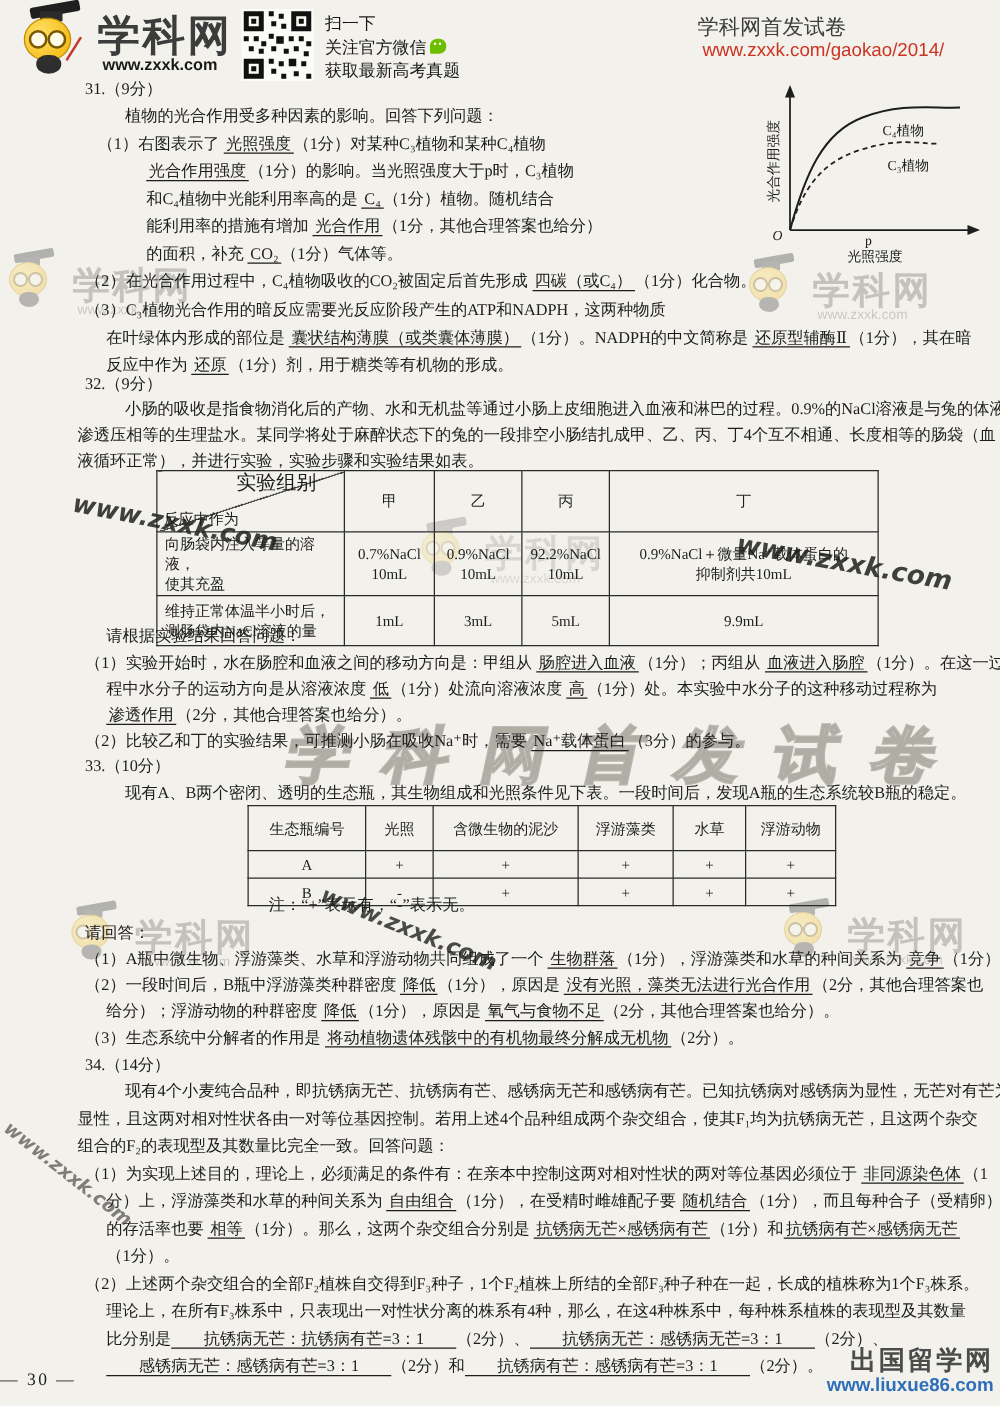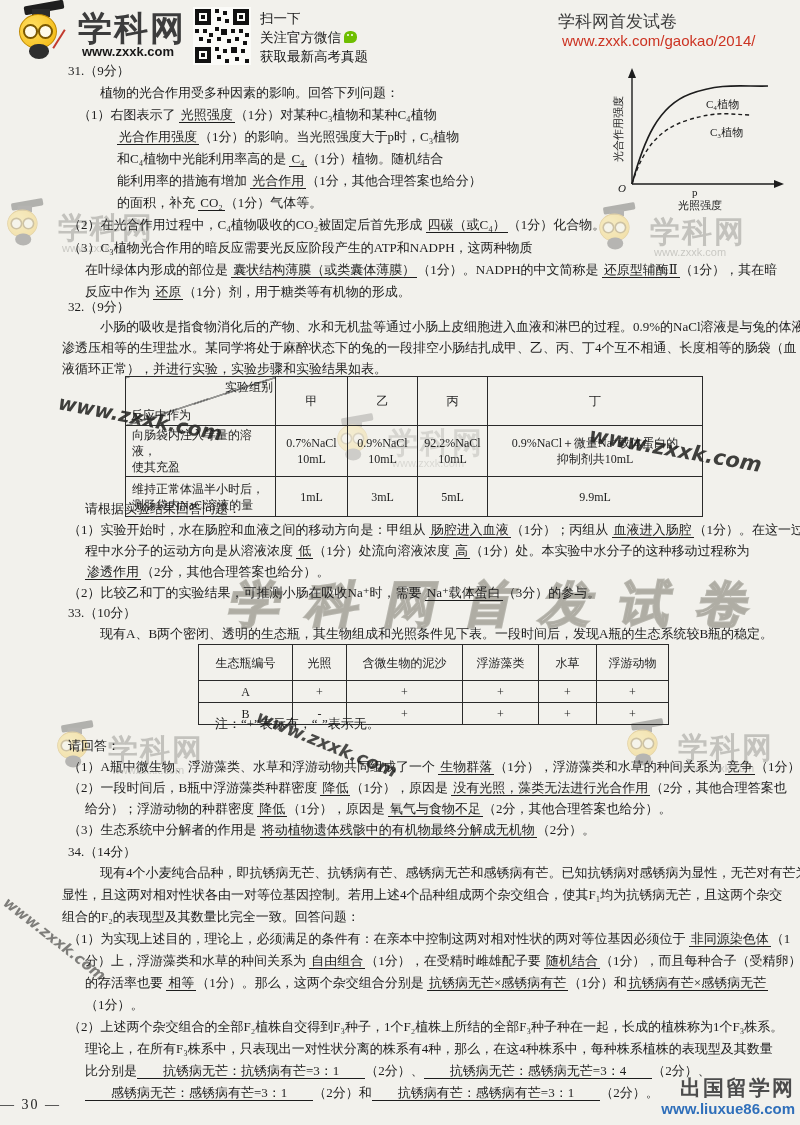--- a/index.html
+++ b/index.html
@@ -35,21 +35,21 @@
   .m-glass{position:absolute;width:11px;height:11px;border:2px solid #7a5800;background:#fffbe8;border-radius:50%;top:22px}
   .m-g1{left:13px}.m-g2{left:28px}
   .m-body{position:absolute;left:19px;top:42px;width:20px;height:15px;background:#2e2e2e;border-radius:45% 45% 50% 50%}
   .m-stick{position:absolute;left:48px;top:26px;width:2px;height:22px;background:#c23a2e;transform:rotate(32deg)}
 
   
   table{position:absolute;border-collapse:collapse;table-layout:fixed;background:transparent;font-size:12px;color:#1d1d1d}
   td{border:1px solid #2a2a2a;text-align:center;vertical-align:middle;padding:1px 2px;white-space:pre-line;line-height:16px}
   td.lbl{text-align:left;padding-left:6px}
   .diag{position:relative;background:linear-gradient(to bottom right,transparent 49.4%,#3a3a3a 49.4%,#3a3a3a 50.6%,transparent 50.6%);padding:0}
-  .diag .dt{position:absolute;right:2px;top:2px;font-size:12px}
+  .diag .dt{position:absolute;right:22px;top:2px;font-size:16px}
   .diag .db{position:absolute;left:5px;bottom:2px;font-size:12px}
 
   
   .graph{position:absolute;left:606px;top:62px;width:192px;height:150px}
   .graph text{font-size:11px;fill:#1d1d1d;font-family:"Liberation Serif",serif}
 
   
   .wm-script{position:absolute;font-family:"DejaVu Sans",sans-serif;font-style:italic;font-weight:bold;color:#20201e;white-space:nowrap}
   .wm-hollow{position:absolute;left:230px;top:570px;font-size:52px;font-weight:bold;letter-spacing:26px;
     font-family:"Liberation Sans",sans-serif;white-space:nowrap;
@@ -341,18 +341,18 @@
 <div class="line x68" style="top:843px"><span>34.（14分）</span></div>
 <div class="line x100" style="top:864px"><span>现有4个小麦纯合品种，即抗锈病无芒、抗锈病有芒、感锈病无芒和感锈病有芒。已知抗锈病对感锈病为显性，无芒对有芒为</span></div>
 <div class="line x62" style="top:886px"><span>显性，且这两对相对性状各由一对等位基因控制。若用上述4个品种组成两个杂交组合，使其F₁均为抗锈病无芒，且这两个杂交</span></div>
 <div class="line x62" style="top:908px"><span>组合的F₂的表现型及其数量比完全一致。回答问题：</span></div>
 <div class="line x68" style="top:930px"><span>（1）为实现上述目的，理论上，必须满足的条件有：在亲本中控制这两对相对性状的两对等位基因必须位于 </span><span class="u">非同源染色体</span><span>（1</span></div>
 <div class="line x85" style="top:952px"><span>分）上，浮游藻类和水草的种间关系为 </span><span class="u">自由组合</span><span>（1分），在受精时雌雄配子要 </span><span class="u">随机结合</span><span>（1分），而且每种合子（受精卵）</span></div>
 <div class="line x85" style="top:974px"><span>的存活率也要 </span><span class="u">相等</span><span>（1分）。那么，这两个杂交组合分别是 </span><span class="u">抗锈病无芒×感锈病有芒</span><span>（1分）和</span><span class="u">抗锈病有芒×感锈病无芒</span></div>
 <div class="line x85" style="top:996px"><span>（1分）。</span></div>
 <div class="line x68" style="top:1018px"><span>（2）上述两个杂交组合的全部F₂植株自交得到F₃种子，1个F₂植株上所结的全部F₃种子种在一起，长成的植株称为1个F₃株系。</span></div>
 <div class="line x85" style="top:1040px"><span>理论上，在所有F₃株系中，只表现出一对性状分离的株系有4种，那么，在这4种株系中，每种株系植株的表现型及其数量</span></div>
-<div class="line x85" style="top:1062px"><span>比分别是</span><span class="uw">抗锈病无芒：抗锈病有芒=3：1</span><span>（2分）、</span><span class="uw">抗锈病无芒：感锈病无芒=3：4</span><span>（2分）、</span></div>
+<div class="line x85" style="top:1062px"><span>比分别是</span><span class="uw">抗锈病无芒：抗锈病有芒=3：1</span><span>（2分）、</span><span class="uw">抗锈病无芒：感锈病无芒=3：1</span><span>（2分）、</span></div>
 <div class="line x85" style="top:1084px"><span class="uw">感锈病无芒：感锈病有芒=3：1</span><span>（2分）和</span><span class="uw">抗锈病有芒：感锈病有芒=3：1</span><span>（2分）。</span></div>
 
 <div class="pagenum">— 30 —</div>
 <div class="f-brand">出国留学网</div>
 <div class="f-url">www.liuxue86.com</div>
 
 </body></html>

